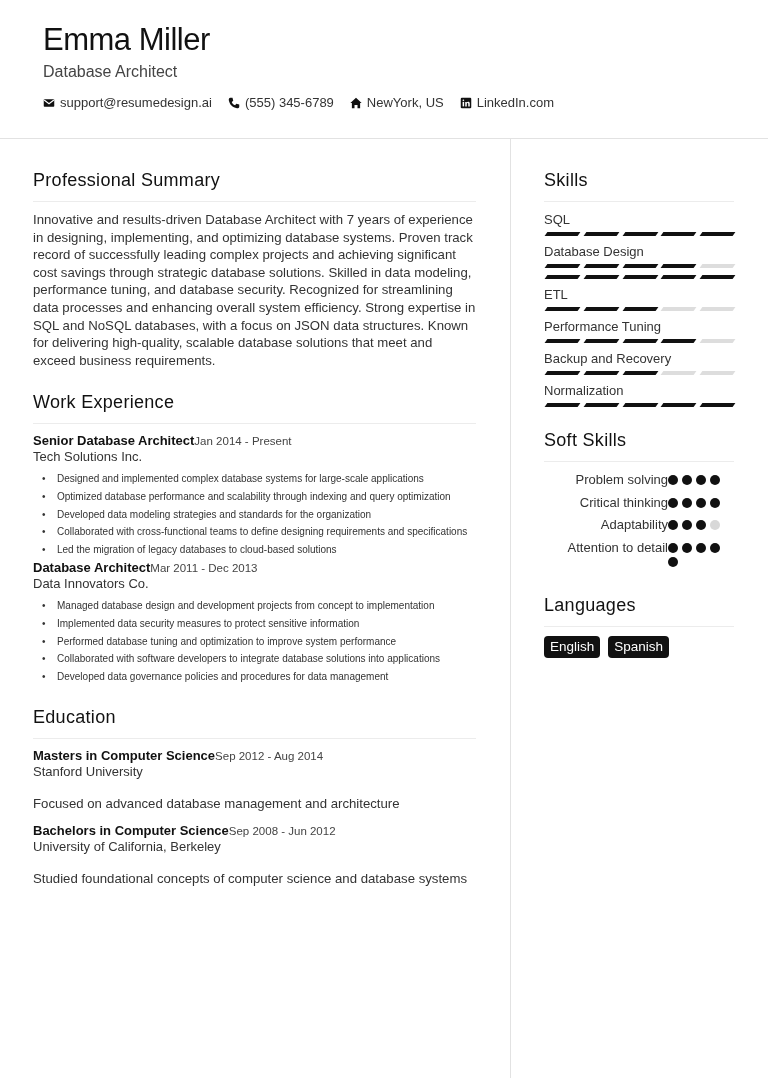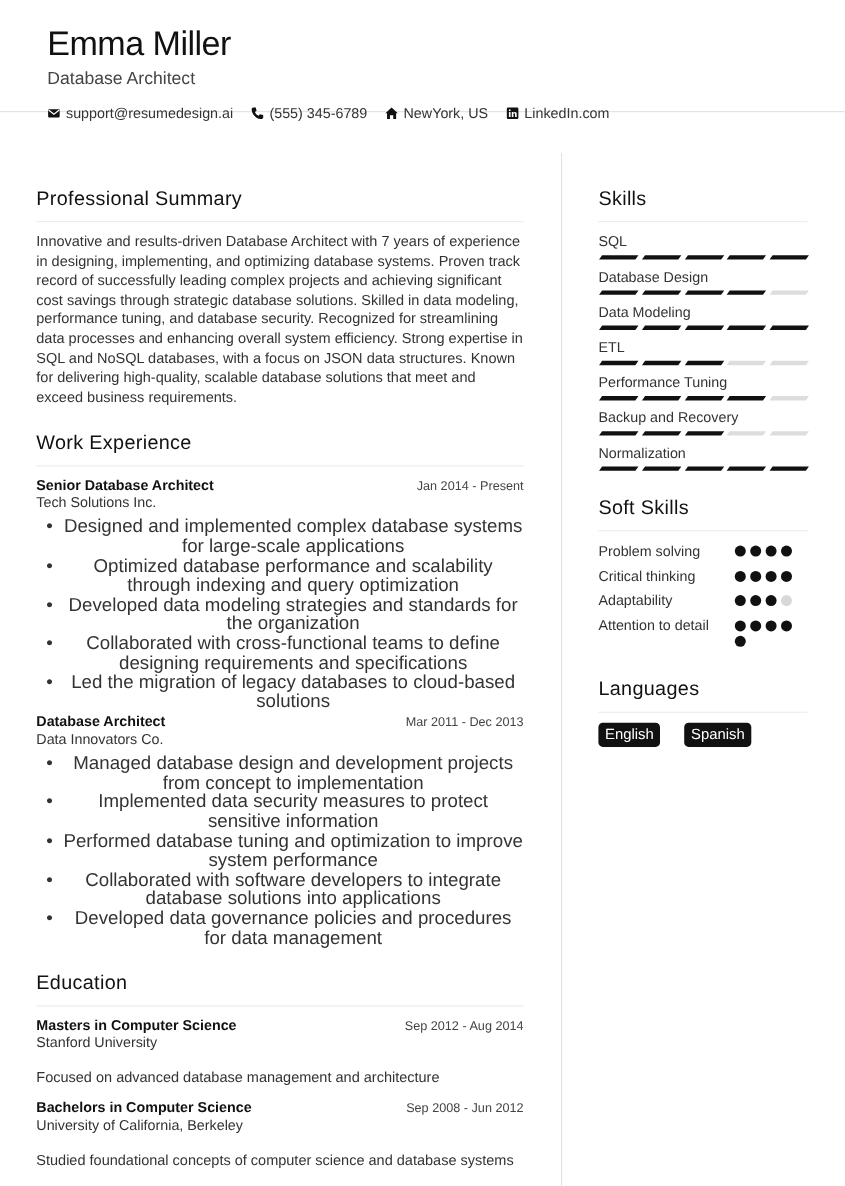--- a/index.html
+++ b/index.html
@@ -1,60 +1,60 @@
 <!DOCTYPE html>
 <html><head>
 <meta charset="utf-8">
 <style>
   * { box-sizing: border-box; margin: 0; padding: 0; }
   html, body { width: 768px; height: 1078px; background: #fff; overflow: hidden; }
   body { font-family: "Liberation Sans", "DejaVu Sans", sans-serif; color: #222; position: relative; }
 
-  .header { position: absolute; left: 0; top: 0; width: 768px; height: 102px; border-bottom: 1px solid #e2e2e2; }
+  .header { position: absolute; left: 0; top: 0; width: 768px; height: 139px; border-bottom: 1px solid #e2e2e2; }
   .name { position: absolute; left: 43px; top: 22px; font-size: 31px; font-weight: 500; color: #111; letter-spacing: -0.5px; }
   .title { position: absolute; left: 43px; top: 63px; font-size: 16px; color: #444; }
   .contacts { position: absolute; left: 43px; top: 95px; display: flex; align-items: center; font-size: 13px; color: #333; }
   .contact { display: flex; align-items: center; margin-right: 16px; }
   .contact svg { width: 12px; height: 12px; margin-right: 5px; fill: #111; }
 
   .divider-v { position: absolute; left: 510px; top: 139px; width: 1px; height: 939px; background: #e2e2e2; }
 
   .left { position: absolute; left: 33px; top: 170px; width: 443px; }
   .right { position: absolute; left: 544px; top: 170px; width: 190px; }
 
   .sec-title { font-size: 18px; font-weight: 500; color: #111; letter-spacing: 0.3px; height: 24px; }
   .sec-rule { height: 1px; background: #ececec; margin-top: 7px; margin-bottom: 9px; }
 
   .summary { font-size: 13.2px; line-height: 17.6px; color: #333; }
 
   .job { margin-bottom: 2px; }
-  .job-head { display: flex; justify-content: space-between; align-items: baseline; }
+  .job-head { display: flex; align-items: baseline; }
   .job-title { font-size: 13px; font-weight: 600; color: #111; }
   .job-date { font-size: 11.5px; color: #444; }
   .job-company { font-size: 13px; color: #333; margin-top: 1px; }
   .bullets { list-style: none; margin-top: 6px; padding-left: 24px; }
-  .bullets li { position: relative; font-size: 17px; line-height: 17.6px; color: #333; margin-bottom: 0px; text-align: center; }
+  .bullets li { position: relative; font-size: 10px; line-height: 17.6px; color: #333; margin-bottom: 0px; }
   .bullets li::before { content: "•"; position: absolute; left: -15px; top: 0; color: #333; }
 
   .edu-item { margin-bottom: 10px; }
   .edu-desc { font-size: 13.2px; line-height: 17.6px; color: #333; margin-top: 16px; }
 
   .skill { margin-bottom: 4px; }
   .skill-name { font-size: 13px; color: #333; height: 20px; line-height: 18px; }
   .bar-row { display: flex; gap: 4px; height: 7px; margin-top: 1px; }
   .bar-seg { width: 34.5px; height: 4px; transform: skewX(-35deg); background: #111; margin-left: 2px; }
   .bar-seg.empty { background: #ddd; }
 
-  .soft-row { display: flex; align-items: flex-start; margin-bottom: 5px; }
+  .soft-row { display: flex; align-items: flex-start; margin-bottom: 5px; text-align: right; }
   .soft-name { width: 124px; font-size: 13px; color: #333; line-height: 17.5px; }
   .dots { display: flex; flex-wrap: wrap; width: 58px; gap: 4px; padding-top: 4px; }
   .dot { width: 10px; height: 10px; border-radius: 50%; background: #111; }
   .dot.empty { background: #d8d8d8; }
 
-  .langs { display: flex; gap: 22px; margin-top: 1px; }
+  .langs { display: flex; gap: 8px; margin-top: 1px; }
   .lang { background: #111; color: #fff; font-size: 13.5px; padding: 3px 6px 4px; border-radius: 4px; }
 </style>
 </head>
 <body>
 
 <div class="header">
   <div class="name">Emma Miller</div>
   <div class="title">Database Architect</div>
   <div class="contacts">
     <div class="contact">
@@ -175,21 +175,20 @@
           <div class="skill-name">Database Design</div>
           <div class="bar-row">
             <div class="bar-seg"></div>
             <div class="bar-seg"></div>
             <div class="bar-seg"></div>
             <div class="bar-seg"></div>
             <div class="bar-seg empty"></div>
           </div>
         </div>
         <div class="skill">
-          <div class="skill-name">Data Modeling</div>
           <div class="bar-row">
             <div class="bar-seg"></div>
             <div class="bar-seg"></div>
             <div class="bar-seg"></div>
             <div class="bar-seg"></div>
             <div class="bar-seg"></div>
           </div>
         </div>
         <div class="skill">
           <div class="skill-name">ETL</div>

